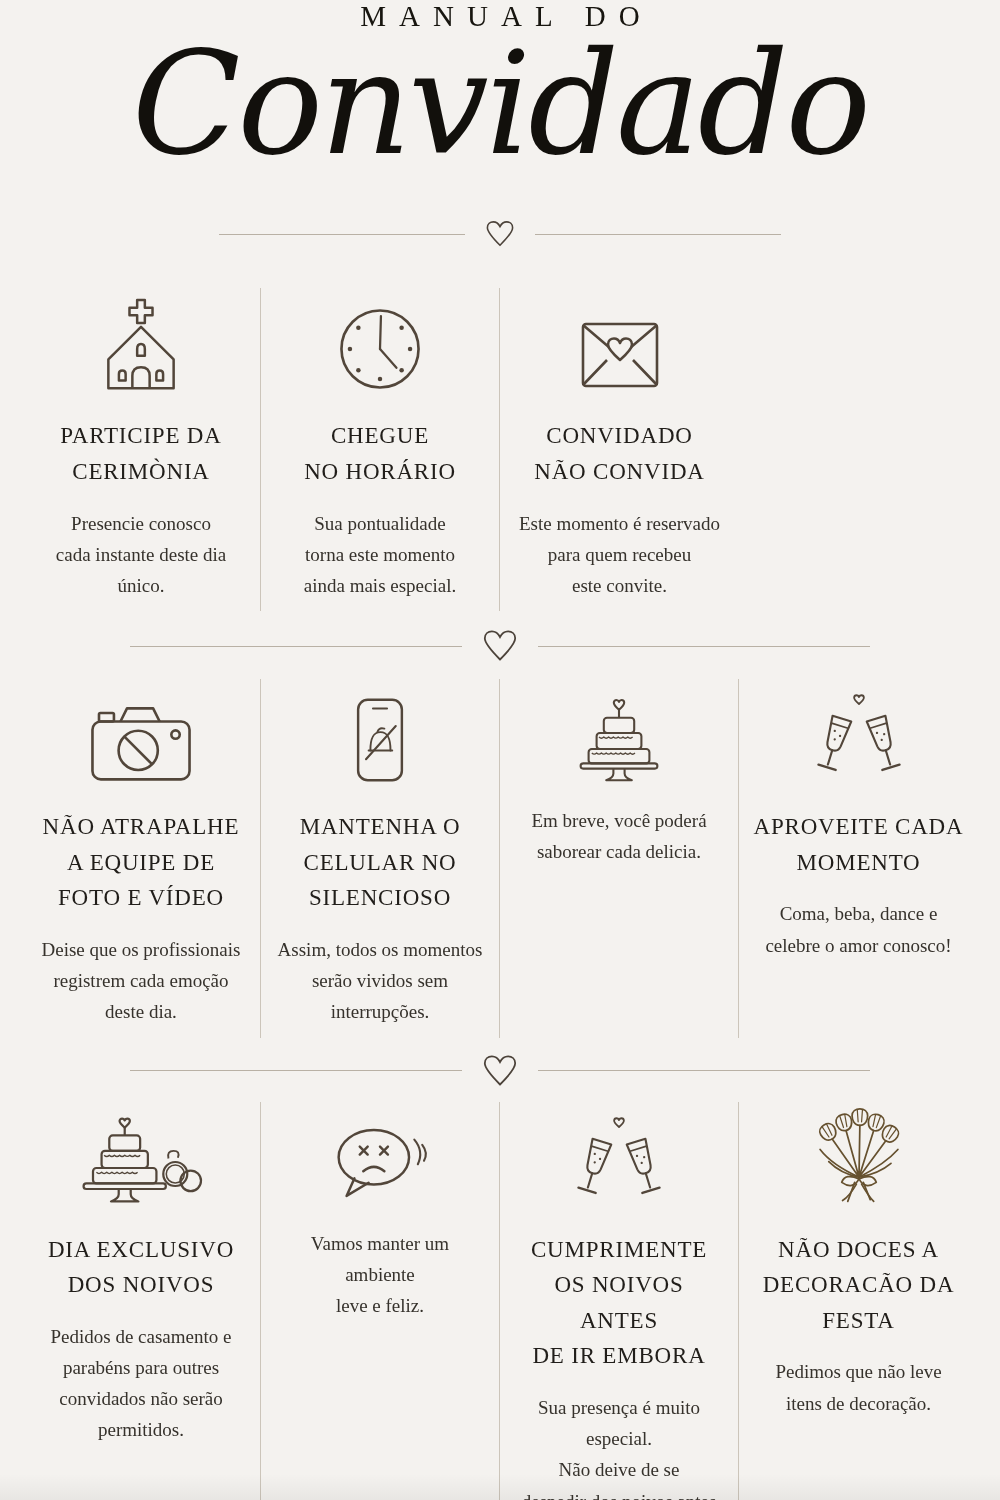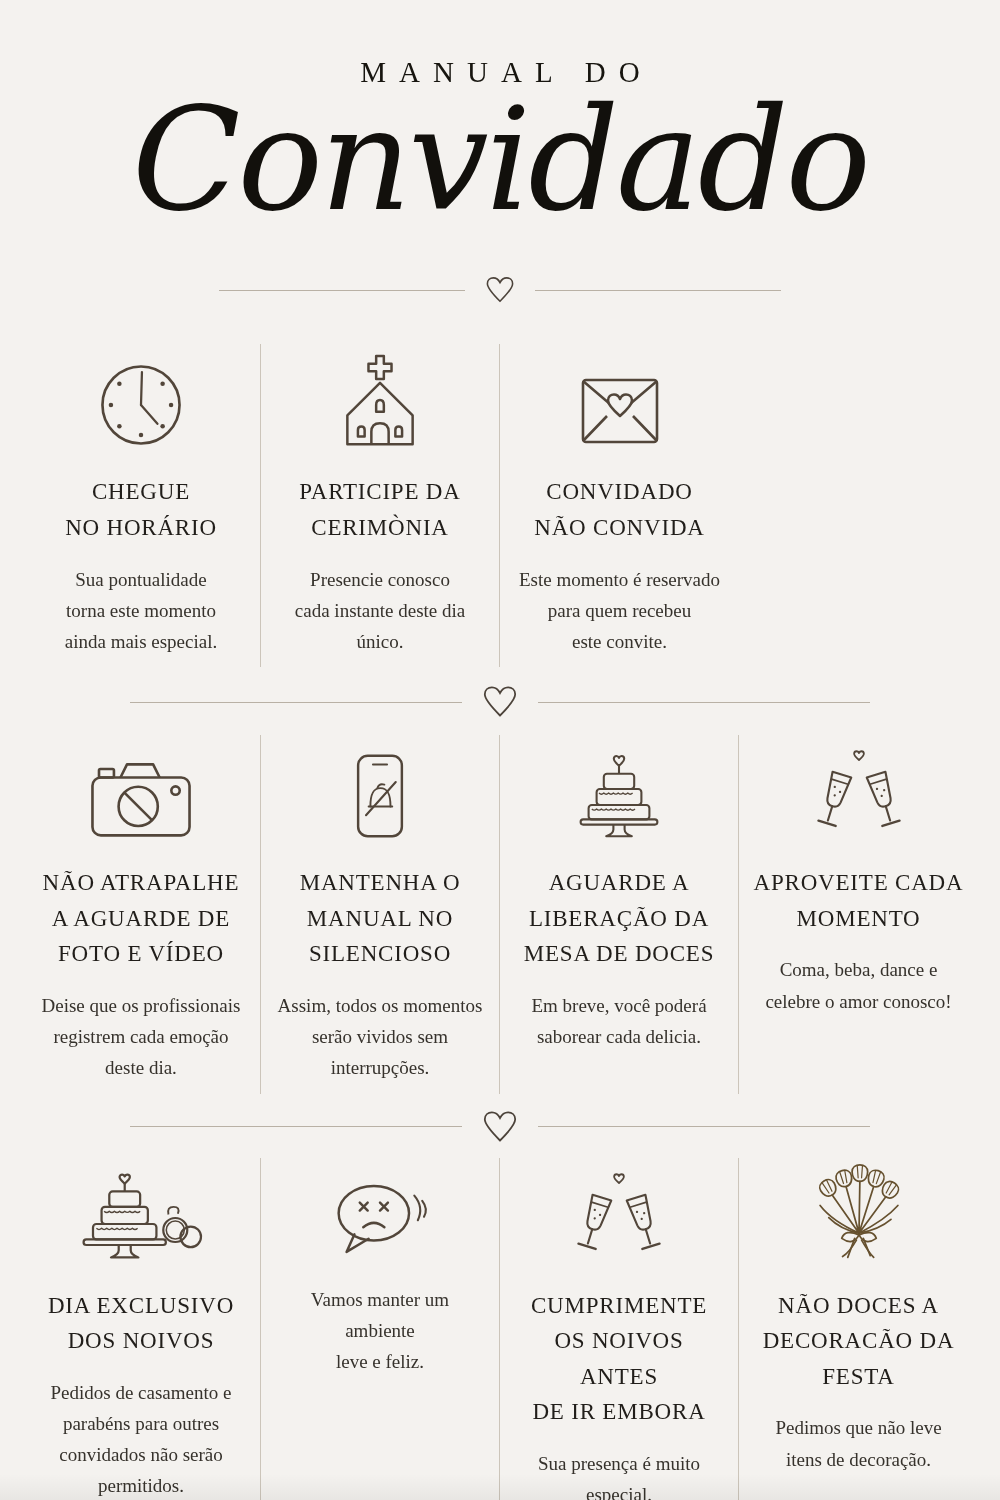--- a/index.html
+++ b/index.html
@@ -11,21 +11,21 @@
     overflow:hidden;
     font-family:"Liberation Serif", serif;
     color:#2b2824;
   }
   .page::after{
     content:"";position:absolute;left:0;right:0;bottom:0;height:26px;
     background:linear-gradient(to bottom, rgba(0,0,0,0), rgba(0,0,0,0.05));
     pointer-events:none;
   }
   
-  .header{padding-top:56px;text-align:center;}
+  .header{text-align:center;}
   .eyebrow{
     font-size:29px;letter-spacing:13px;padding-left:13px;
     color:#17150f;font-weight:400;margin:0;
   }
   .script-title{
     font-family:"DejaVu Serif", serif;
     font-style:italic;
     font-size:142px;line-height:1.08;
     margin:-6px 0 0;
     color:#12100c;
@@ -91,20 +91,38 @@
         <path d="M16 27 C6 17 2.5 12 2.5 8.2 C2.5 4 5.5 2 8.8 2 C12 2 14.6 4.2 16 7 C17.4 4.2 20 2 23.2 2 C26.5 2 29.5 4 29.5 8.2 C29.5 12 26 17 16 27 Z"></path>
       </svg>
     </span>
     <div class="line"></div>
   </div>
 
   <div class="row r1">
 
     <div class="cell">
       <div class="icon-wrap">
+        <svg width="96" height="98" viewBox="0 0 100 102" fill="none" stroke="currentColor" stroke-width="2.6" stroke-linejoin="round">
+          <path d="M46 2 h8 v8 h8 v8 h-8 v8 h-8 v-8 h-8 v-8 h8 z"></path>
+          <path d="M16 94 V64 L50 30 L84 64 V94 Z"></path>
+          <path d="M46 60 v-7 q0-5 4-5 q4 0 4 5 v7 z"></path>
+          <path d="M41 94 v-13 q0-9 9-9 q9 0 9 9 v13"></path>
+          <path d="M27 86 v-7 q0-3.5 3.5-3.5 q3.5 0 3.5 3.5 v7 z"></path>
+          <path d="M66 86 v-7 q0-3.5 3.5-3.5 q3.5 0 3.5 3.5 v7 z"></path>
+        </svg>
+      </div>
+      <h3 class="card-title">PARTICIPE DA
+CERIMÒNIA</h3>
+      <p class="card-text">Presencie conosco
+cada instante deste dia único.</p>
+
+    </div>
+
+    <div class="cell">
+      <div class="icon-wrap">
         <svg width="94" height="94" viewBox="0 0 100 100" fill="none" stroke="currentColor" stroke-width="2.8" stroke-linecap="round">
           <circle cx="50" cy="50" r="41"></circle>
           <g fill="currentColor" stroke="none">
             <circle cx="73" cy="27.5" r="2.4"></circle>
               <circle cx="82" cy="50" r="2.4"></circle>
             <circle cx="73" cy="72.5" r="2.4"></circle>
               <circle cx="50" cy="82" r="2.4"></circle>
             <circle cx="27" cy="72.5" r="2.4"></circle>
               <circle cx="18" cy="50" r="2.4"></circle>
             <circle cx="27" cy="27.5" r="2.4"></circle>
@@ -116,38 +134,20 @@
       <h3 class="card-title">CHEGUE
 NO HORÁRIO</h3>
       <p class="card-text">Sua pontualidade
 torna este momento
 ainda mais especial.</p>
 
     </div>
 
     <div class="cell">
       <div class="icon-wrap">
-        <svg width="96" height="98" viewBox="0 0 100 102" fill="none" stroke="currentColor" stroke-width="2.6" stroke-linejoin="round">
-          <path d="M46 2 h8 v8 h8 v8 h-8 v8 h-8 v-8 h-8 v-8 h8 z"></path>
-          <path d="M16 94 V64 L50 30 L84 64 V94 Z"></path>
-          <path d="M46 60 v-7 q0-5 4-5 q4 0 4 5 v7 z"></path>
-          <path d="M41 94 v-13 q0-9 9-9 q9 0 9 9 v13"></path>
-          <path d="M27 86 v-7 q0-3.5 3.5-3.5 q3.5 0 3.5 3.5 v7 z"></path>
-          <path d="M66 86 v-7 q0-3.5 3.5-3.5 q3.5 0 3.5 3.5 v7 z"></path>
-        </svg>
-      </div>
-      <h3 class="card-title">PARTICIPE DA
-CERIMÒNIA</h3>
-      <p class="card-text">Presencie conosco
-cada instante deste dia único.</p>
-
-    </div>
-
-    <div class="cell">
-      <div class="icon-wrap">
         <svg width="100" height="80" viewBox="0 0 100 80" fill="none" stroke="currentColor" stroke-width="2.6" stroke-linejoin="round">
           <rect x="13" y="8" width="74" height="62" rx="3"></rect>
           <path d="M13 9 L40 32 M87 9 L60 32"></path>
           <path d="M13 69 L37 44 M87 69 L63 44"></path>
           <path d="M50 44 C41.5 36.5 38 32.5 38 28.5 C38 24.5 41 22.5 44 22.5 C47 22.5 49 24.5 50 27 C51 24.5 53 22.5 56 22.5 C59 22.5 62 24.5 62 28.5 C62 32.5 58.5 36.5 50 44 Z" fill="#f4f2ef"></path>
         </svg>
       </div>
       <h3 class="card-title">CONVIDADO
 NÃO CONVIDA</h3>
       <p class="card-text">Este momento é reservado
@@ -175,41 +175,41 @@
         <svg width="112" height="90" viewBox="0 0 120 96" fill="none" stroke="currentColor" stroke-width="2.8" stroke-linejoin="round">
           <rect x="8" y="26" width="104" height="62" rx="9"></rect>
           <path d="M38 26 L45 12 H73 L80 26"></path>
           <rect x="15" y="17" width="16" height="9" rx="1.5"></rect>
           <circle cx="57" cy="57" r="21"></circle>
           <path d="M42.5 42.5 L71.5 71.5"></path>
           <circle cx="97" cy="40" r="4.5"></circle>
         </svg>
       </div>
       <h3 class="card-title">NÃO ATRAPALHE
-A AGUARDE DE
+A EQUIPE DE
 FOTO E VÍDEO</h3>
       <p class="card-text">Deise que os profissionais
 registrem cada emoção
 deste dia.</p>
 
     </div>
 
     <div class="cell">
       <div class="icon-wrap">
         <svg width="70" height="94" viewBox="0 0 80 100" fill="none" stroke="currentColor" stroke-width="2.8" stroke-linecap="round" stroke-linejoin="round">
           <rect x="15" y="4" width="50" height="92" rx="11"></rect>
           <path d="M32 14 H48" stroke-width="2.4"></path>
           <path d="M27 62 H54" stroke-width="2.2"></path>
           <path d="M29 62 c0-14 3-21 11.5-21 c8.5 0 11.5 7 11.5 21" stroke-width="2.2"></path>
           <path d="M37 41 q2-6 8-4" stroke-width="2.2"></path>
           <path d="M24 72 L58 34" stroke-width="2.4"></path>
         </svg>
       </div>
       <h3 class="card-title">MANTENHA O
-MANUAL NO
+CELULAR NO
 SILENCIOSO</h3>
       <p class="card-text">Assim, todos os momentos
 serão vividos sem
 interrupções.</p>
 
     </div>
 
     <div class="cell">
       <div class="icon-wrap">
         <svg width="104" height="92" viewBox="0 0 130 112" fill="none" stroke="currentColor" stroke-width="2.6" stroke-linejoin="round">
@@ -217,23 +217,20 @@
           <path d="M65 17 V27"></path>
           <rect x="46" y="27" width="38" height="19" rx="4"></rect>
           <rect x="37" y="46" width="56" height="20" rx="4"></rect>
           <rect x="27" y="66" width="76" height="18" rx="4"></rect>
           <path d="M40 51 q3 3 6 0 q3 3 6 0 q3 3 6 0 q3 3 6 0 q3 3 6 0 q3 3 6 0 q3 3 6 0" stroke-width="1.6"></path>
           <path d="M31 71 q3 3 6 0 q3 3 6 0 q3 3 6 0 q3 3 6 0 q3 3 6 0 q3 3 6 0 q3 3 6 0 q3 3 6 0 q3 3 6 0" stroke-width="1.6"></path>
           <rect x="17" y="84" width="96" height="6.5" rx="3.2"></rect>
           <path d="M58 90.5 v6 c0 4.5 -5 7 -9 8.5 h32 c-4-1.5 -9-4 -9-8.5 v-6"></path>
         </svg>
       </div>
-      <h3 class="card-title">AGUARDE A
-LIBERAÇÃO DA
-MESA DE DOCES</h3>
       <p class="card-text">Em breve, você poderá
 saborear cada delicia.</p>
 
     </div>
 
     <div class="cell">
       <div class="icon-wrap">
         <svg width="106" height="96" viewBox="0 0 130 118" fill="none" stroke="currentColor" stroke-width="2.6" stroke-linecap="round" stroke-linejoin="round">
           <path d="M65 16 C61 12.5 59 10.3 59 8.3 C59 6.3 60.4 5.2 62 5.2 C63.4 5.2 64.4 6.1 65 7.4 C65.6 6.1 66.6 5.2 68 5.2 C69.6 5.2 71 6.3 71 8.3 C71 10.3 69 12.5 65 16 Z" stroke-width="2.2"></path>
           <g transform="translate(44,34) rotate(17)">

